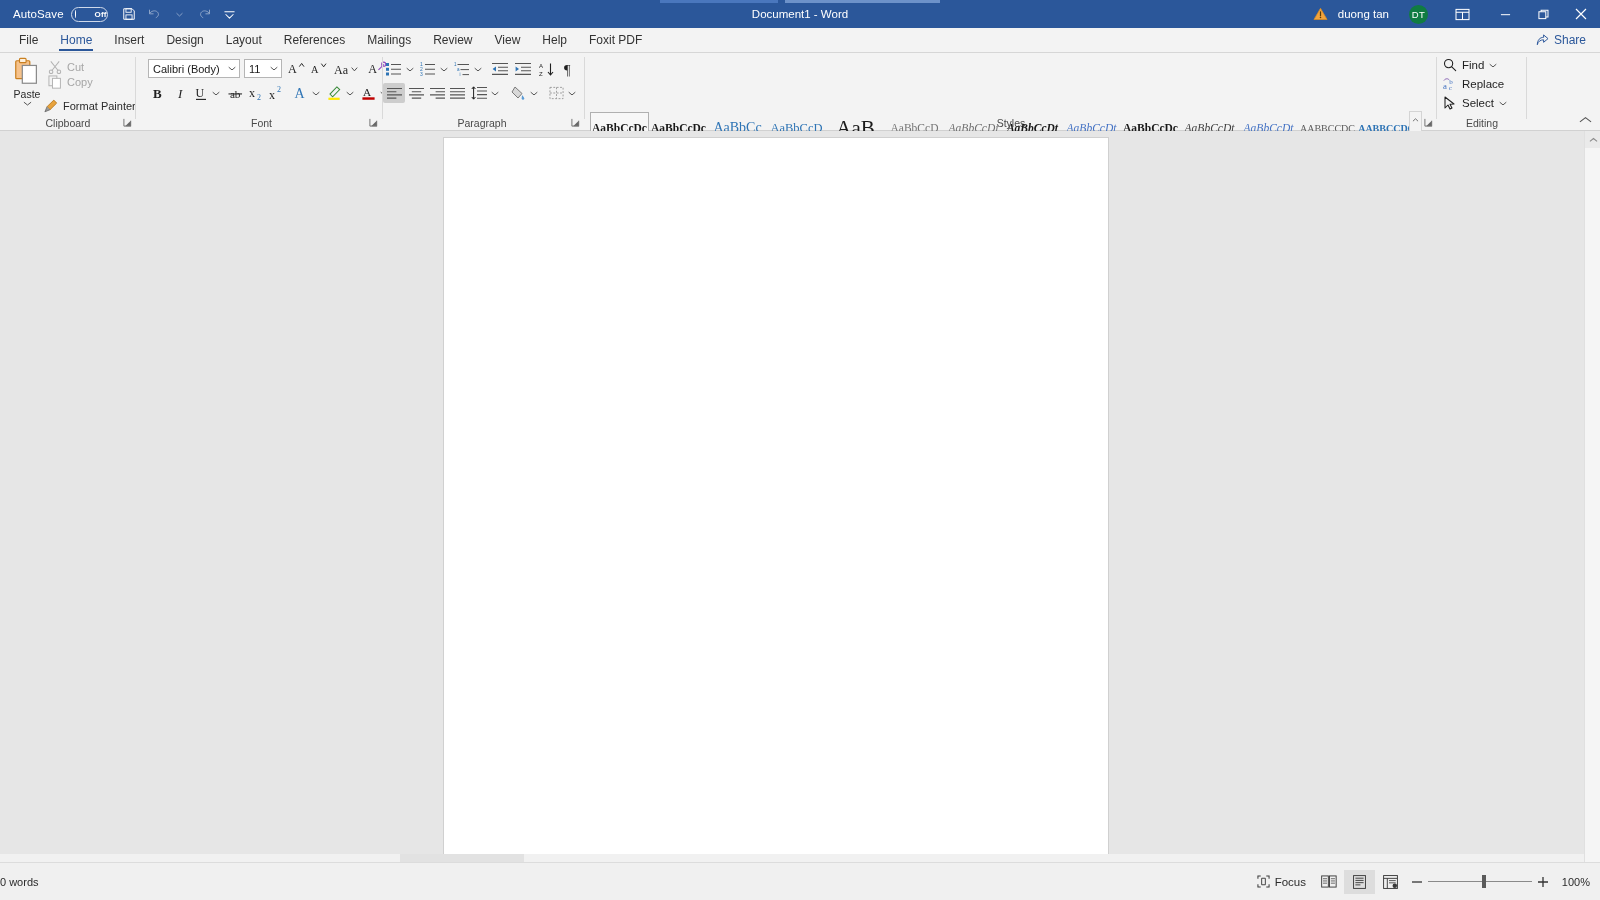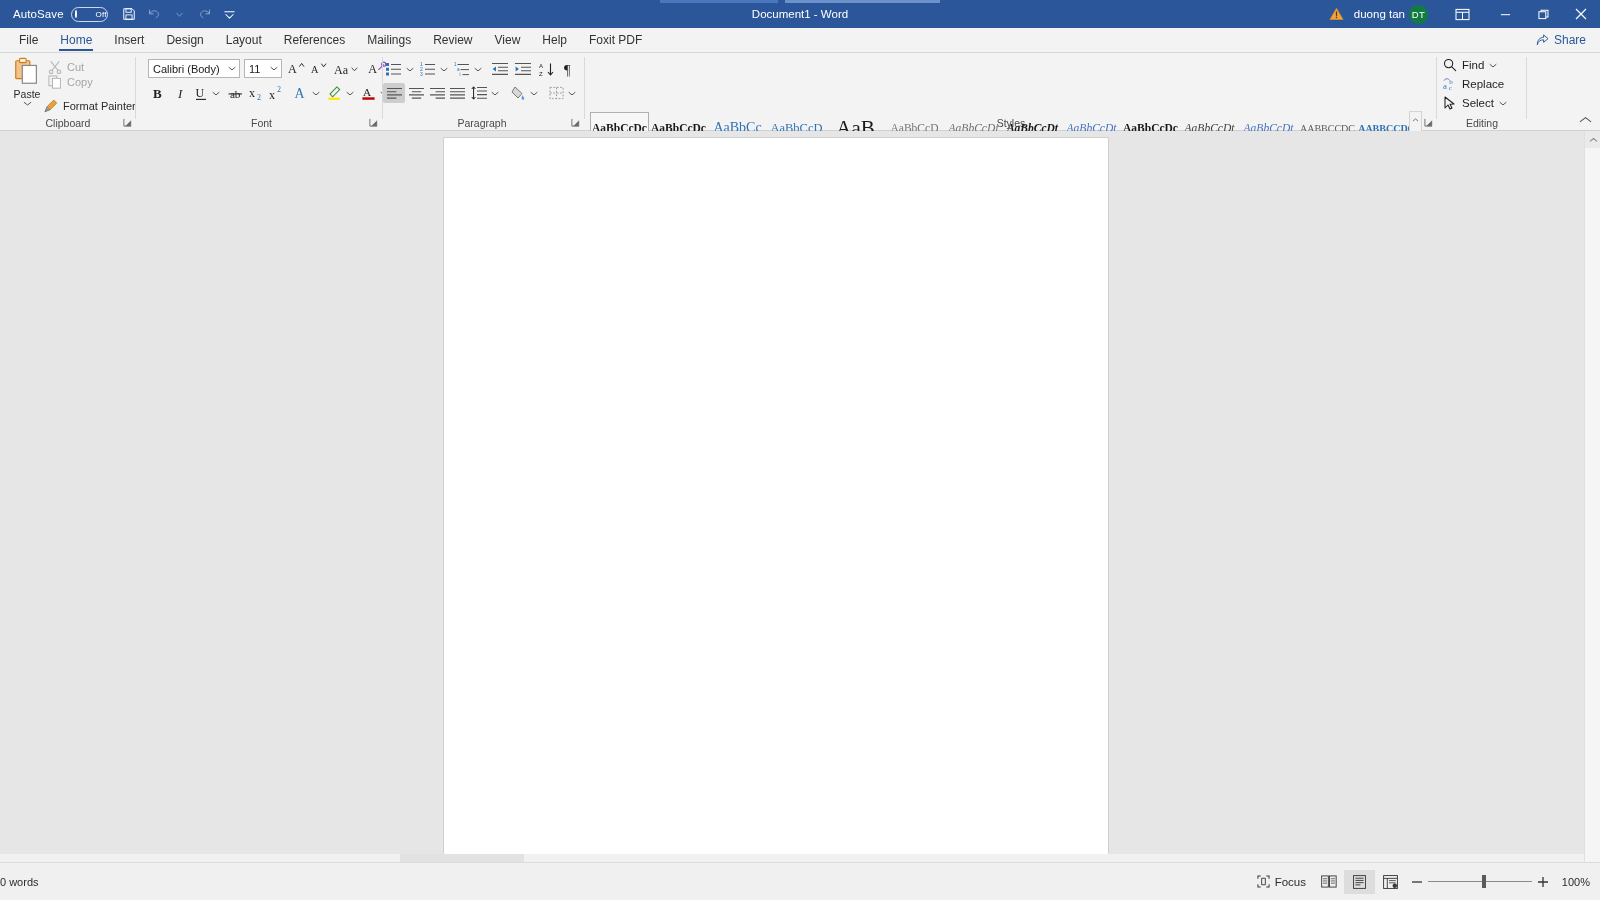--- a/index.html
+++ b/index.html
@@ -27,21 +27,21 @@
   .autosave-label { font-size:11.5px; letter-spacing:.1px; }
   .toggle {
     width: 37px; height: 15px; border-radius: 8px;
     border: 1.2px solid #cfd9ea; background: transparent;
     display:flex; align-items:center; position:relative;
   }
   .toggle .knob {
     width: 8px; height:8px; border-radius:50%;
     background:#ffffff; margin-left: 3px;
   }
-  .toggle .off-text { font-size: 8px; margin-left: 19px; color:#ffffff; letter-spacing:.2px;}
+  .toggle .off-text { font-size: 8px; margin-left: 19px; color:#ffffff; letter-spacing:.2px;font-weight:bold;}
 
   .qat { display:flex; align-items:center; gap: 2px; margin-left: 10px; }
   .qat-btn {
     width: 23px; height: 22px; display:flex; align-items:center; justify-content:center;
     border-radius: 2px;
   }
   .qat-btn svg { display:block; }
   .qat-btn.disabled { opacity: .45; }
 
   .doc-title {
@@ -53,21 +53,21 @@
   .searchbox {
     position:absolute; left: 640px; top: 4px;
     width: 302px; height: 20px;
     background: #a6bcdc; border-radius: 2px;
     display:flex; align-items:center; padding-left: 8px; gap:7px;
   }
   .searchbox .stext { font-size: 11px; color:#10284f; }
 
   .tb-right { position:absolute; right: 0; top:0; height:28px; display:flex; align-items:center; }
   .warn-icon { margin-right: 10px; display:flex; }
-  .user-name { font-size: 11.5px; margin-right: 4px; }
+  .user-name { font-size: 11.5px; margin-right: 20px; }
   .avatar {
     width: 19px; height: 19px; border-radius:50%;
     background: #107c41; color:#fff;
     font-size: 9.5px; display:flex; align-items:center; justify-content:center;
     letter-spacing:.3px; margin-right: 14px;
   }
   .win-btn { width: 38px; height:28px; display:flex; align-items:center; justify-content:center; }
   .ribbon-display { width: 40px; height:28px; display:flex; align-items:center; justify-content:center; margin-right:4px;}
 
   

